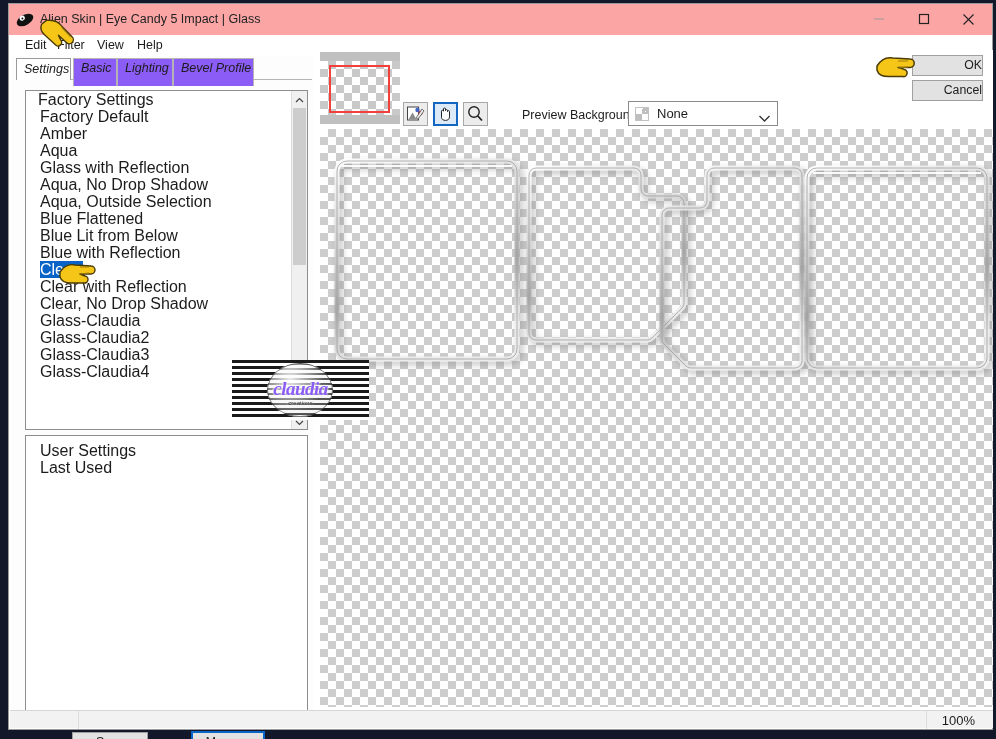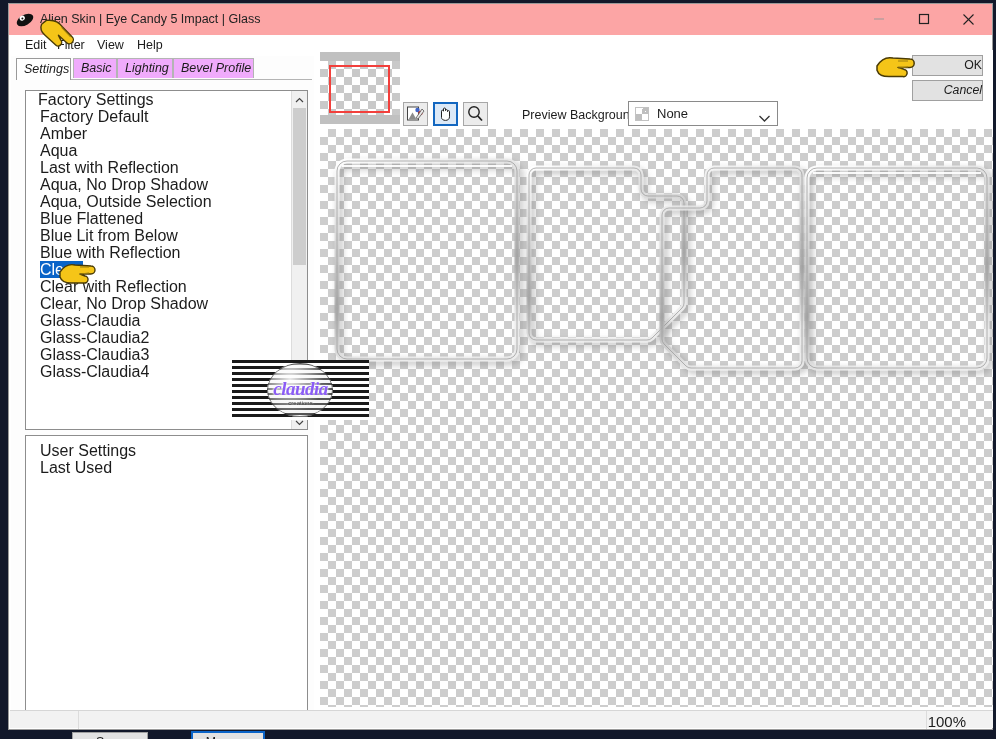--- a/index.html
+++ b/index.html
@@ -104,28 +104,28 @@
   #tab-strip {
     position: absolute;
     left: 5px; top: 2px;
     height: 20px;
     width: 296px;
     font-style: italic;
   }
   .tab {
     position: absolute;
     top: 0;
-    height: 20px;
+    height: 28px;
     line-height: 19px;
     font-size: 12.5px;
     color: #1c1c1c;
     padding: 0 7px;
     border: 1px solid #b4b4b4;
     border-bottom: none;
-    background: #f0abfc;
+    background: #8b5cf6;
     box-sizing: border-box;
     cursor: default;
     white-space: nowrap;
   }
   .tab.active {
     background: #ffffff;
     border-color: #9a9a9a;
     height: 22px;
     line-height: 21px;
     z-index: 3;
@@ -352,37 +352,37 @@
     background: #e2e2e2;
     border: 1px solid #a0a0a0;
     font-size: 12.3px;
     color: #1c1c1c;
     text-align: right;
     line-height: 19px;
     box-sizing: border-box;
     cursor: default;
   }
   #ok-button { right: 9px; top: 51px; }
-  #cancel-button { right: 9px; top: 76px; font-style: italic; }
+  #cancel-button { right: 9px; top: 76px; }
 
   
   #status-bar {
     position: absolute;
     left: 1px; bottom: 1px;
     width: 983px; height: 18px;
     background: #f2f2f2;
     border-top: 1px solid #d6d6d6;
     box-sizing: border-box;
   }
   #status-sep-1 { position:absolute; left:68px; top:0; width:1px; height:18px; background:#dcdcdc; }
   #status-sep-2 { position:absolute; right:66px; top:0; width:1px; height:18px; background:#dcdcdc; }
   #status-zoom {
     position: absolute;
-    right: 27px; top: 2px;
-    font-size: 15px;
+    right: 18px; top: 2px;
+    font-size: 13px;
     color: #1c1c1c;
   }
 
   
   #watermark {
     position: absolute;
     left: 232px; top: 360px;
     width: 137px; height: 60px;
     overflow: hidden;
     z-index: 60;
@@ -494,21 +494,21 @@
         <div class="tab" style="left:101px;width:56px">Lighting</div>
         <div class="tab" style="left:157px;width:81px">Bevel Profile</div>
       </div>
 
       <div id="settings-list-box">
         <div id="settings-list">
           <div class="list-row group">Factory Settings</div>
           <div class="list-row">Factory Default</div>
           <div class="list-row">Amber</div>
           <div class="list-row">Aqua</div>
-          <div class="list-row">Last with Reflection</div>
+          <div class="list-row">Glass with Reflection</div>
           <div class="list-row">Aqua, No Drop Shadow</div>
           <div class="list-row">Aqua, Outside Selection</div>
           <div class="list-row">Blue Flattened</div>
           <div class="list-row">Blue Lit from Below</div>
           <div class="list-row">Blue with Reflection</div>
           <div class="list-row-wrap-selected">
             <span class="list-row selected">Clear</span>
           </div>
           <div class="list-row">Clear with Reflection</div>
           <div class="list-row">Clear, No Drop Shadow</div>

